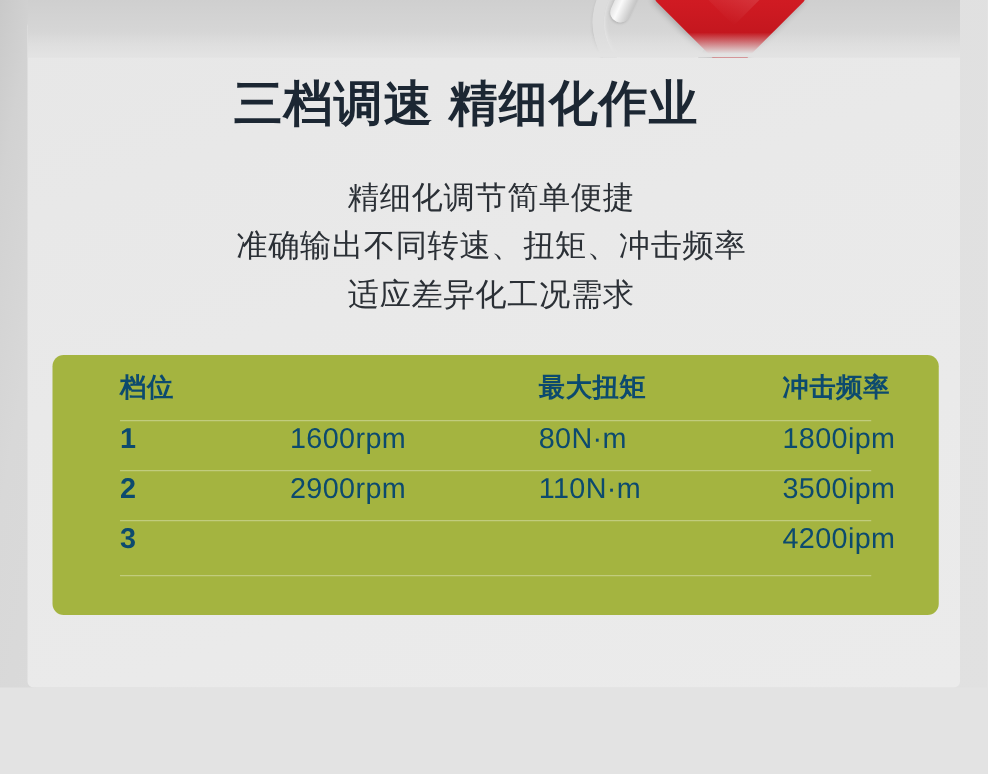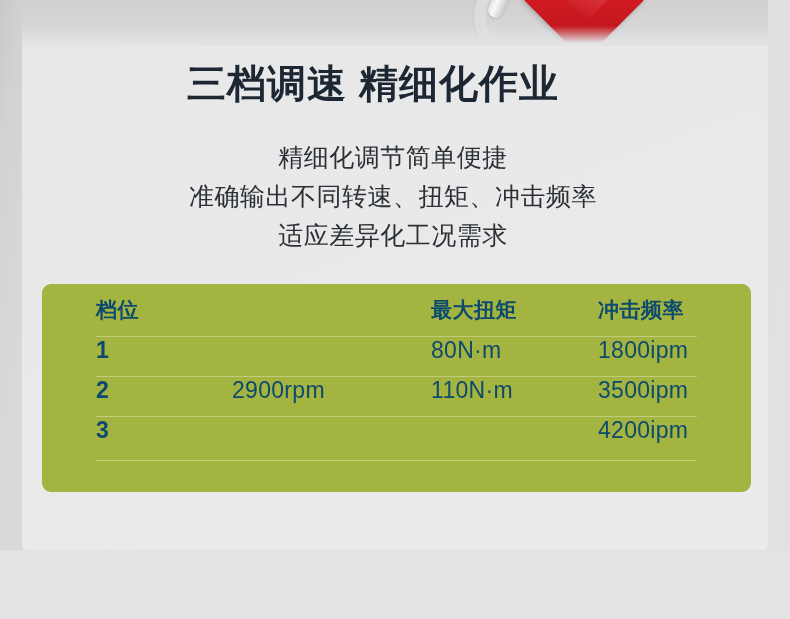--- a/index.html
+++ b/index.html
@@ -164,21 +164,21 @@
   #row-3    { top: 126px; }
 
   .cell {
     color: #0c4a6e;
     white-space: nowrap;
     position: absolute;
   }
   .c0 { left: 54px; }
   .c1 { left: 190px; }
   .c2 { left: 389px; }
-  .c3 { left: 556px; }
+  .c3 { left: 584px; }
 
   .head-cell {
     font-size: 21px;
     font-weight: bold;
     letter-spacing: .5px;
   }
   .body-cell {
     font-size: 23px;
     font-weight: normal;
     letter-spacing: .3px;
@@ -234,20 +234,21 @@
 
     <div class="spec-row" id="row-head">
       <span class="cell head-cell c0">档位</span>
       <span class="cell head-cell c2">最大扭矩</span>
       <span class="cell head-cell c3">冲击频率</span>
     </div>
     <div class="rule" id="rule-0"></div>
 
     <div class="spec-row" id="row-1">
       <span class="cell body-cell c0">1</span>
+      <span class="cell body-cell c1">1600rpm</span>
       <span class="cell body-cell c2">80N·m</span>
       <span class="cell body-cell c3">1800ipm</span>
     </div>
     <div class="rule" id="rule-1"></div>
 
     <div class="spec-row" id="row-2">
       <span class="cell body-cell c0">2</span>
       <span class="cell body-cell c1">2900rpm</span>
       <span class="cell body-cell c2">110N·m</span>
       <span class="cell body-cell c3">3500ipm</span>

